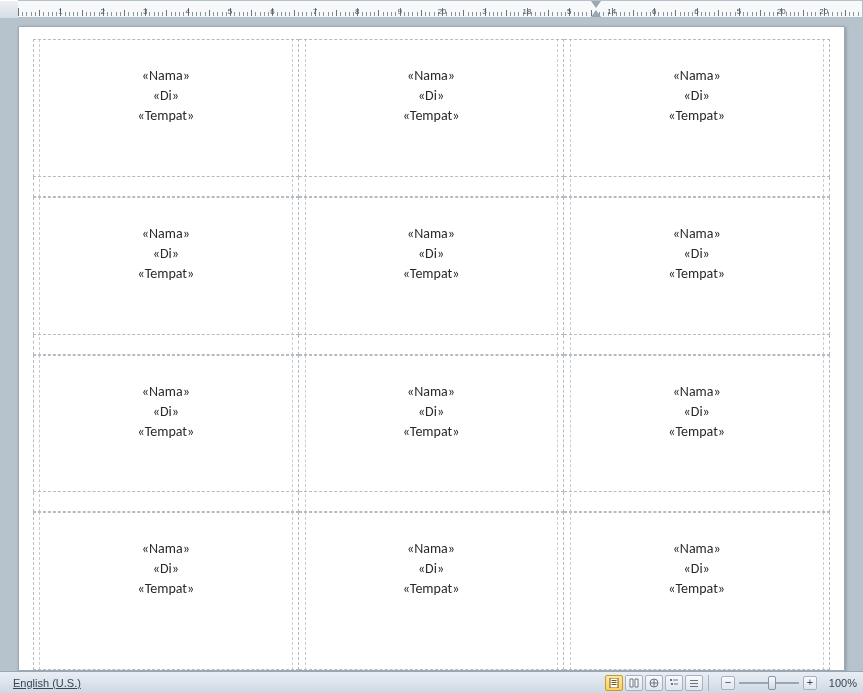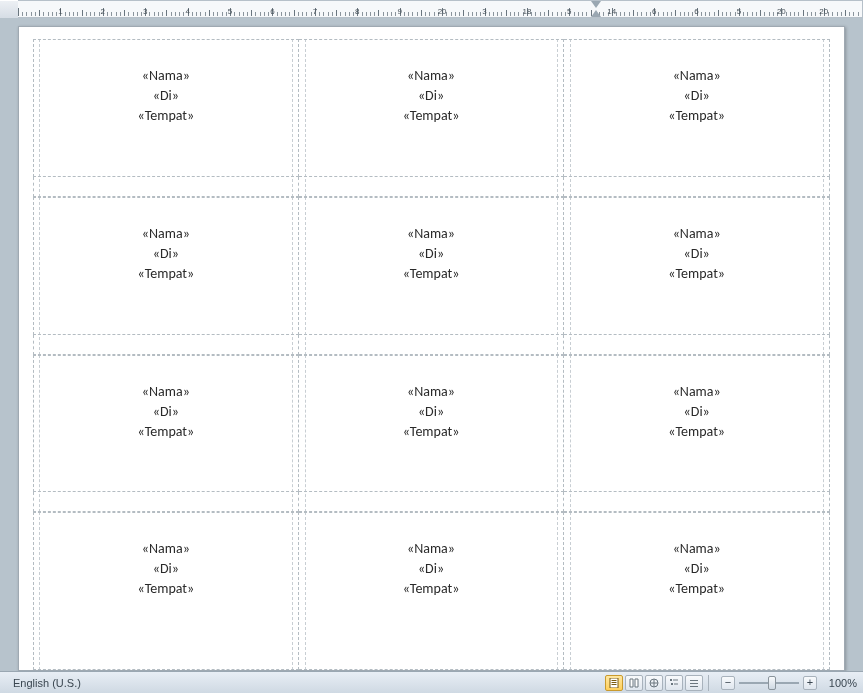--- a/index.html
+++ b/index.html
@@ -173,20 +173,21 @@
     display: flex;
     align-items: center;
     box-sizing: border-box;
     padding: 0 6px;
   }
   .status-left {
     flex: 0 0 auto;
     padding: 1px 6px;
     border: 1px solid transparent;
     border-radius: 2px;
+    text-decoration: underline;
   }
   .status-spacer { flex: 1 1 auto; }
   .view-btn {
     width: 18px; height: 16px;
     margin: 0 1px;
     border: 1px solid #a8b2bc;
     background: linear-gradient(#f8fafc, #dfe6ee);
     border-radius: 2px;
     display: inline-flex;
     align-items: center;

